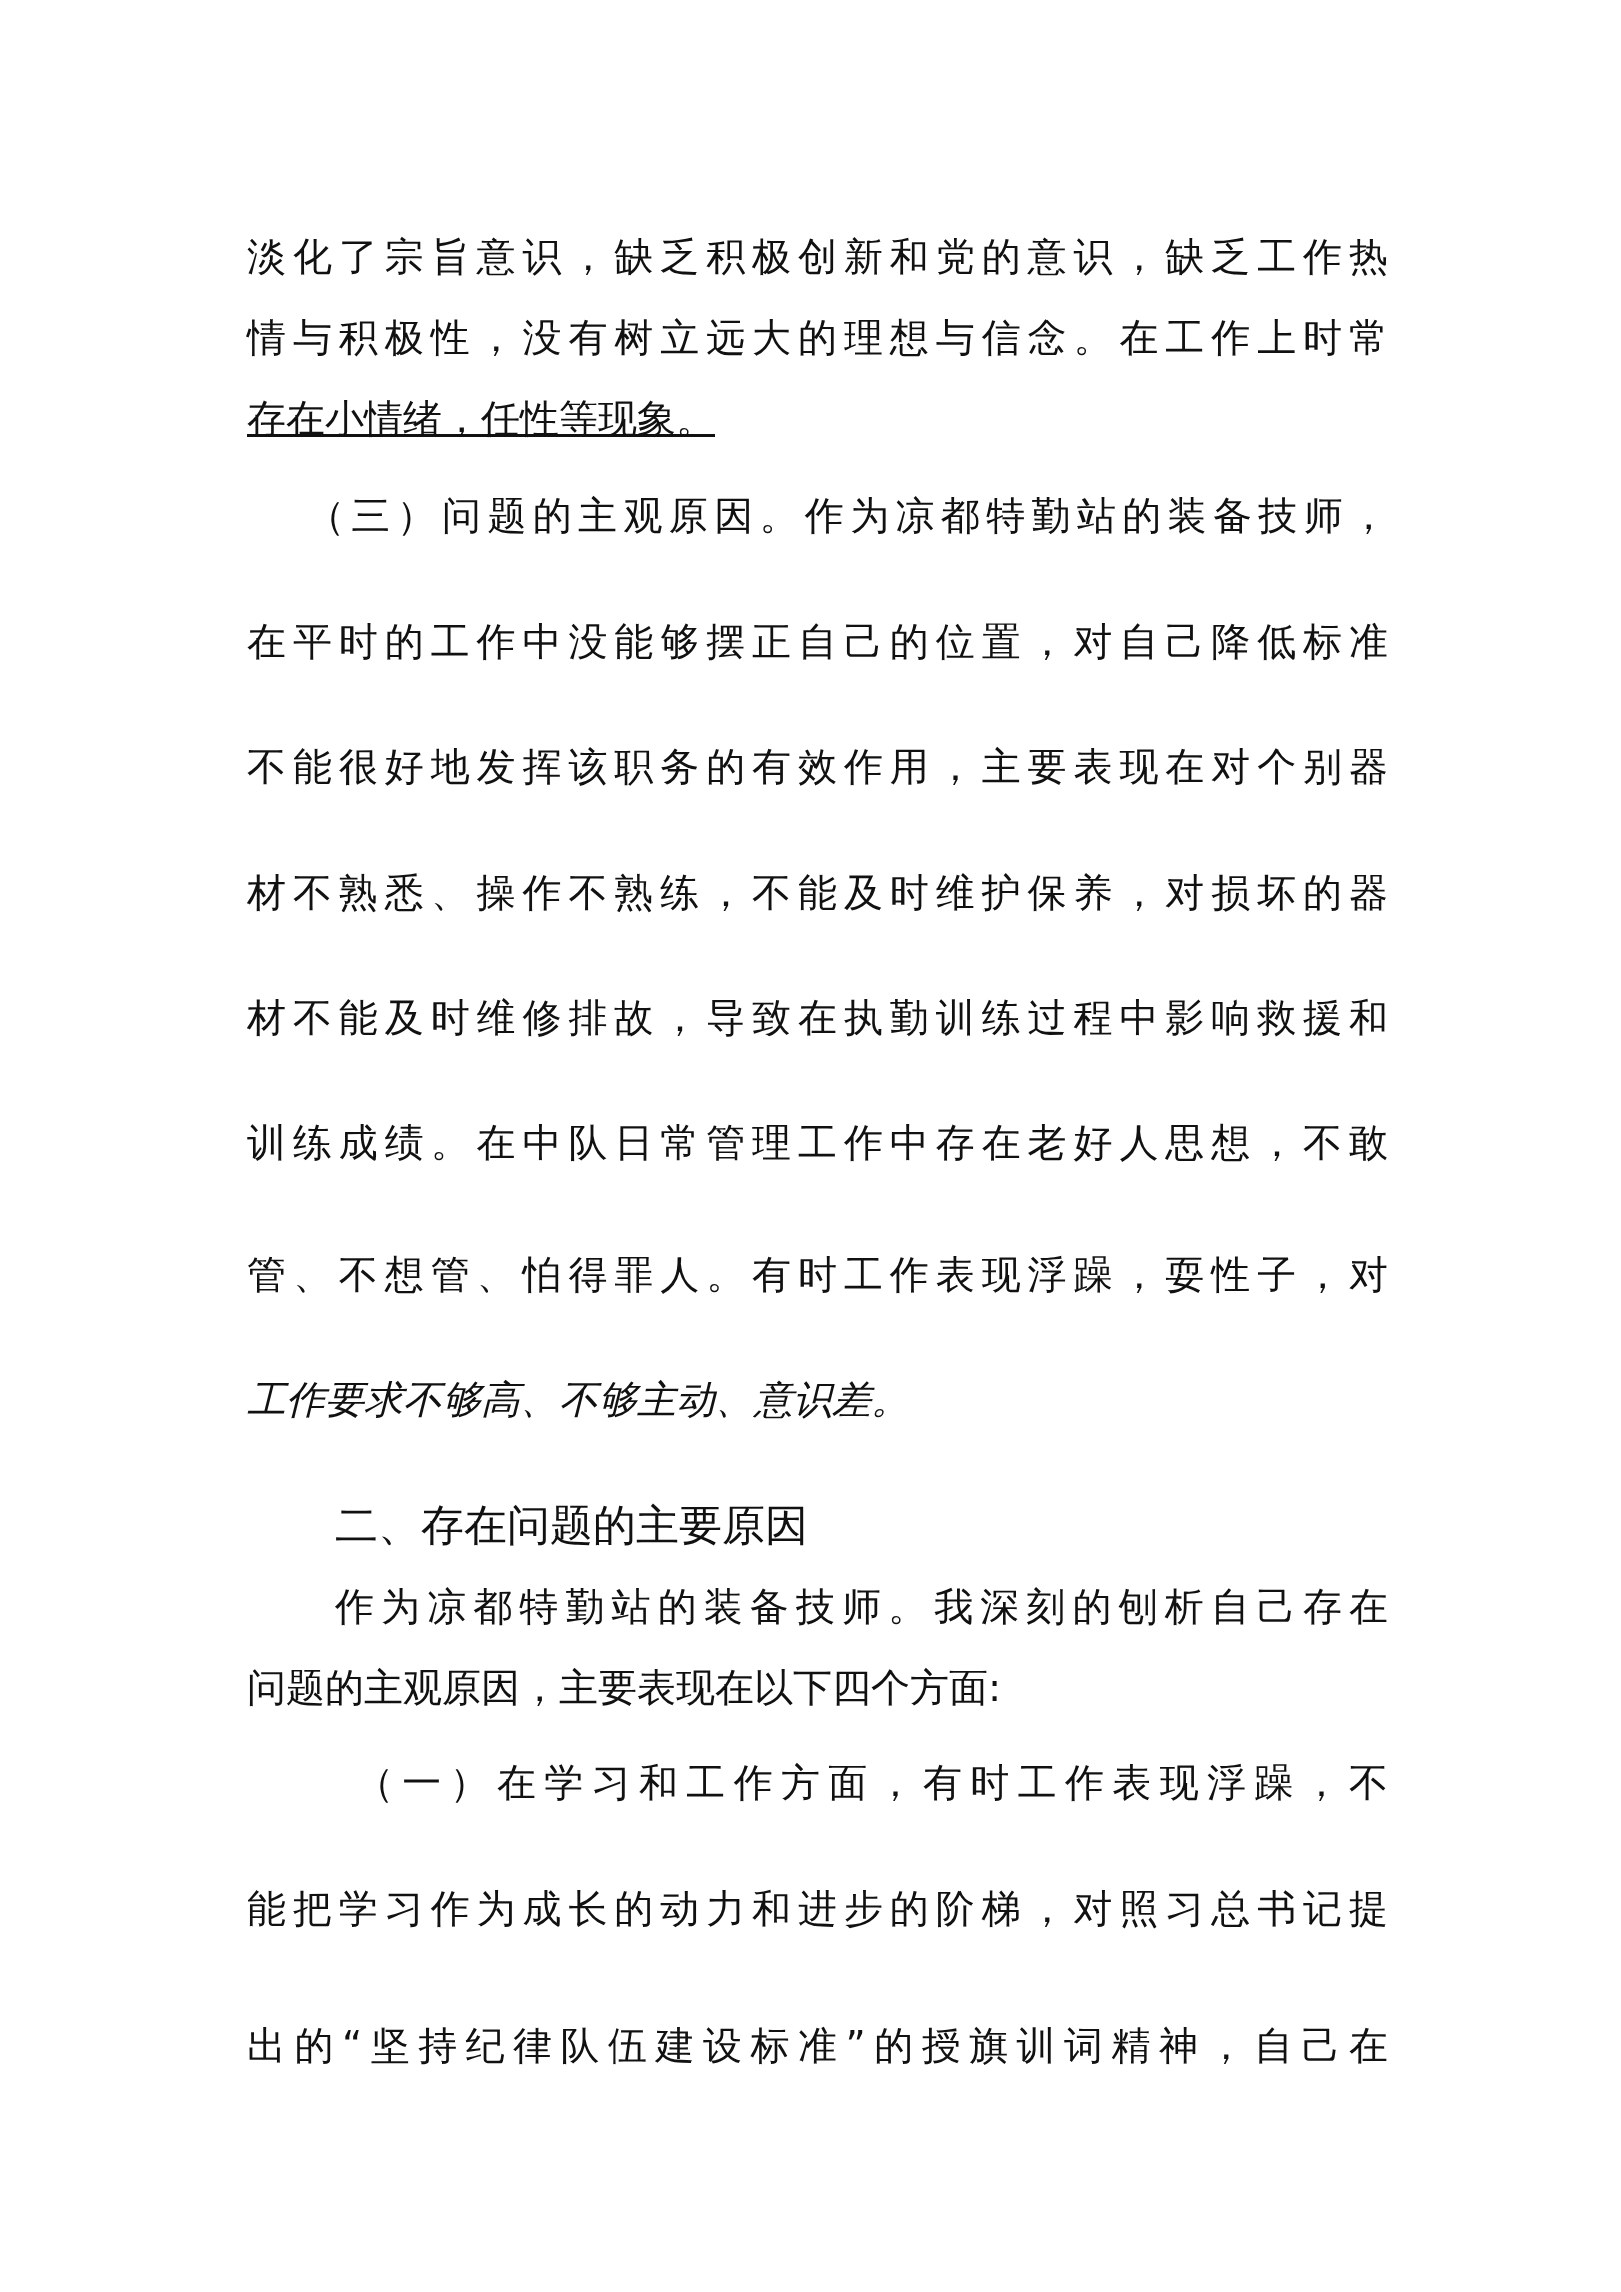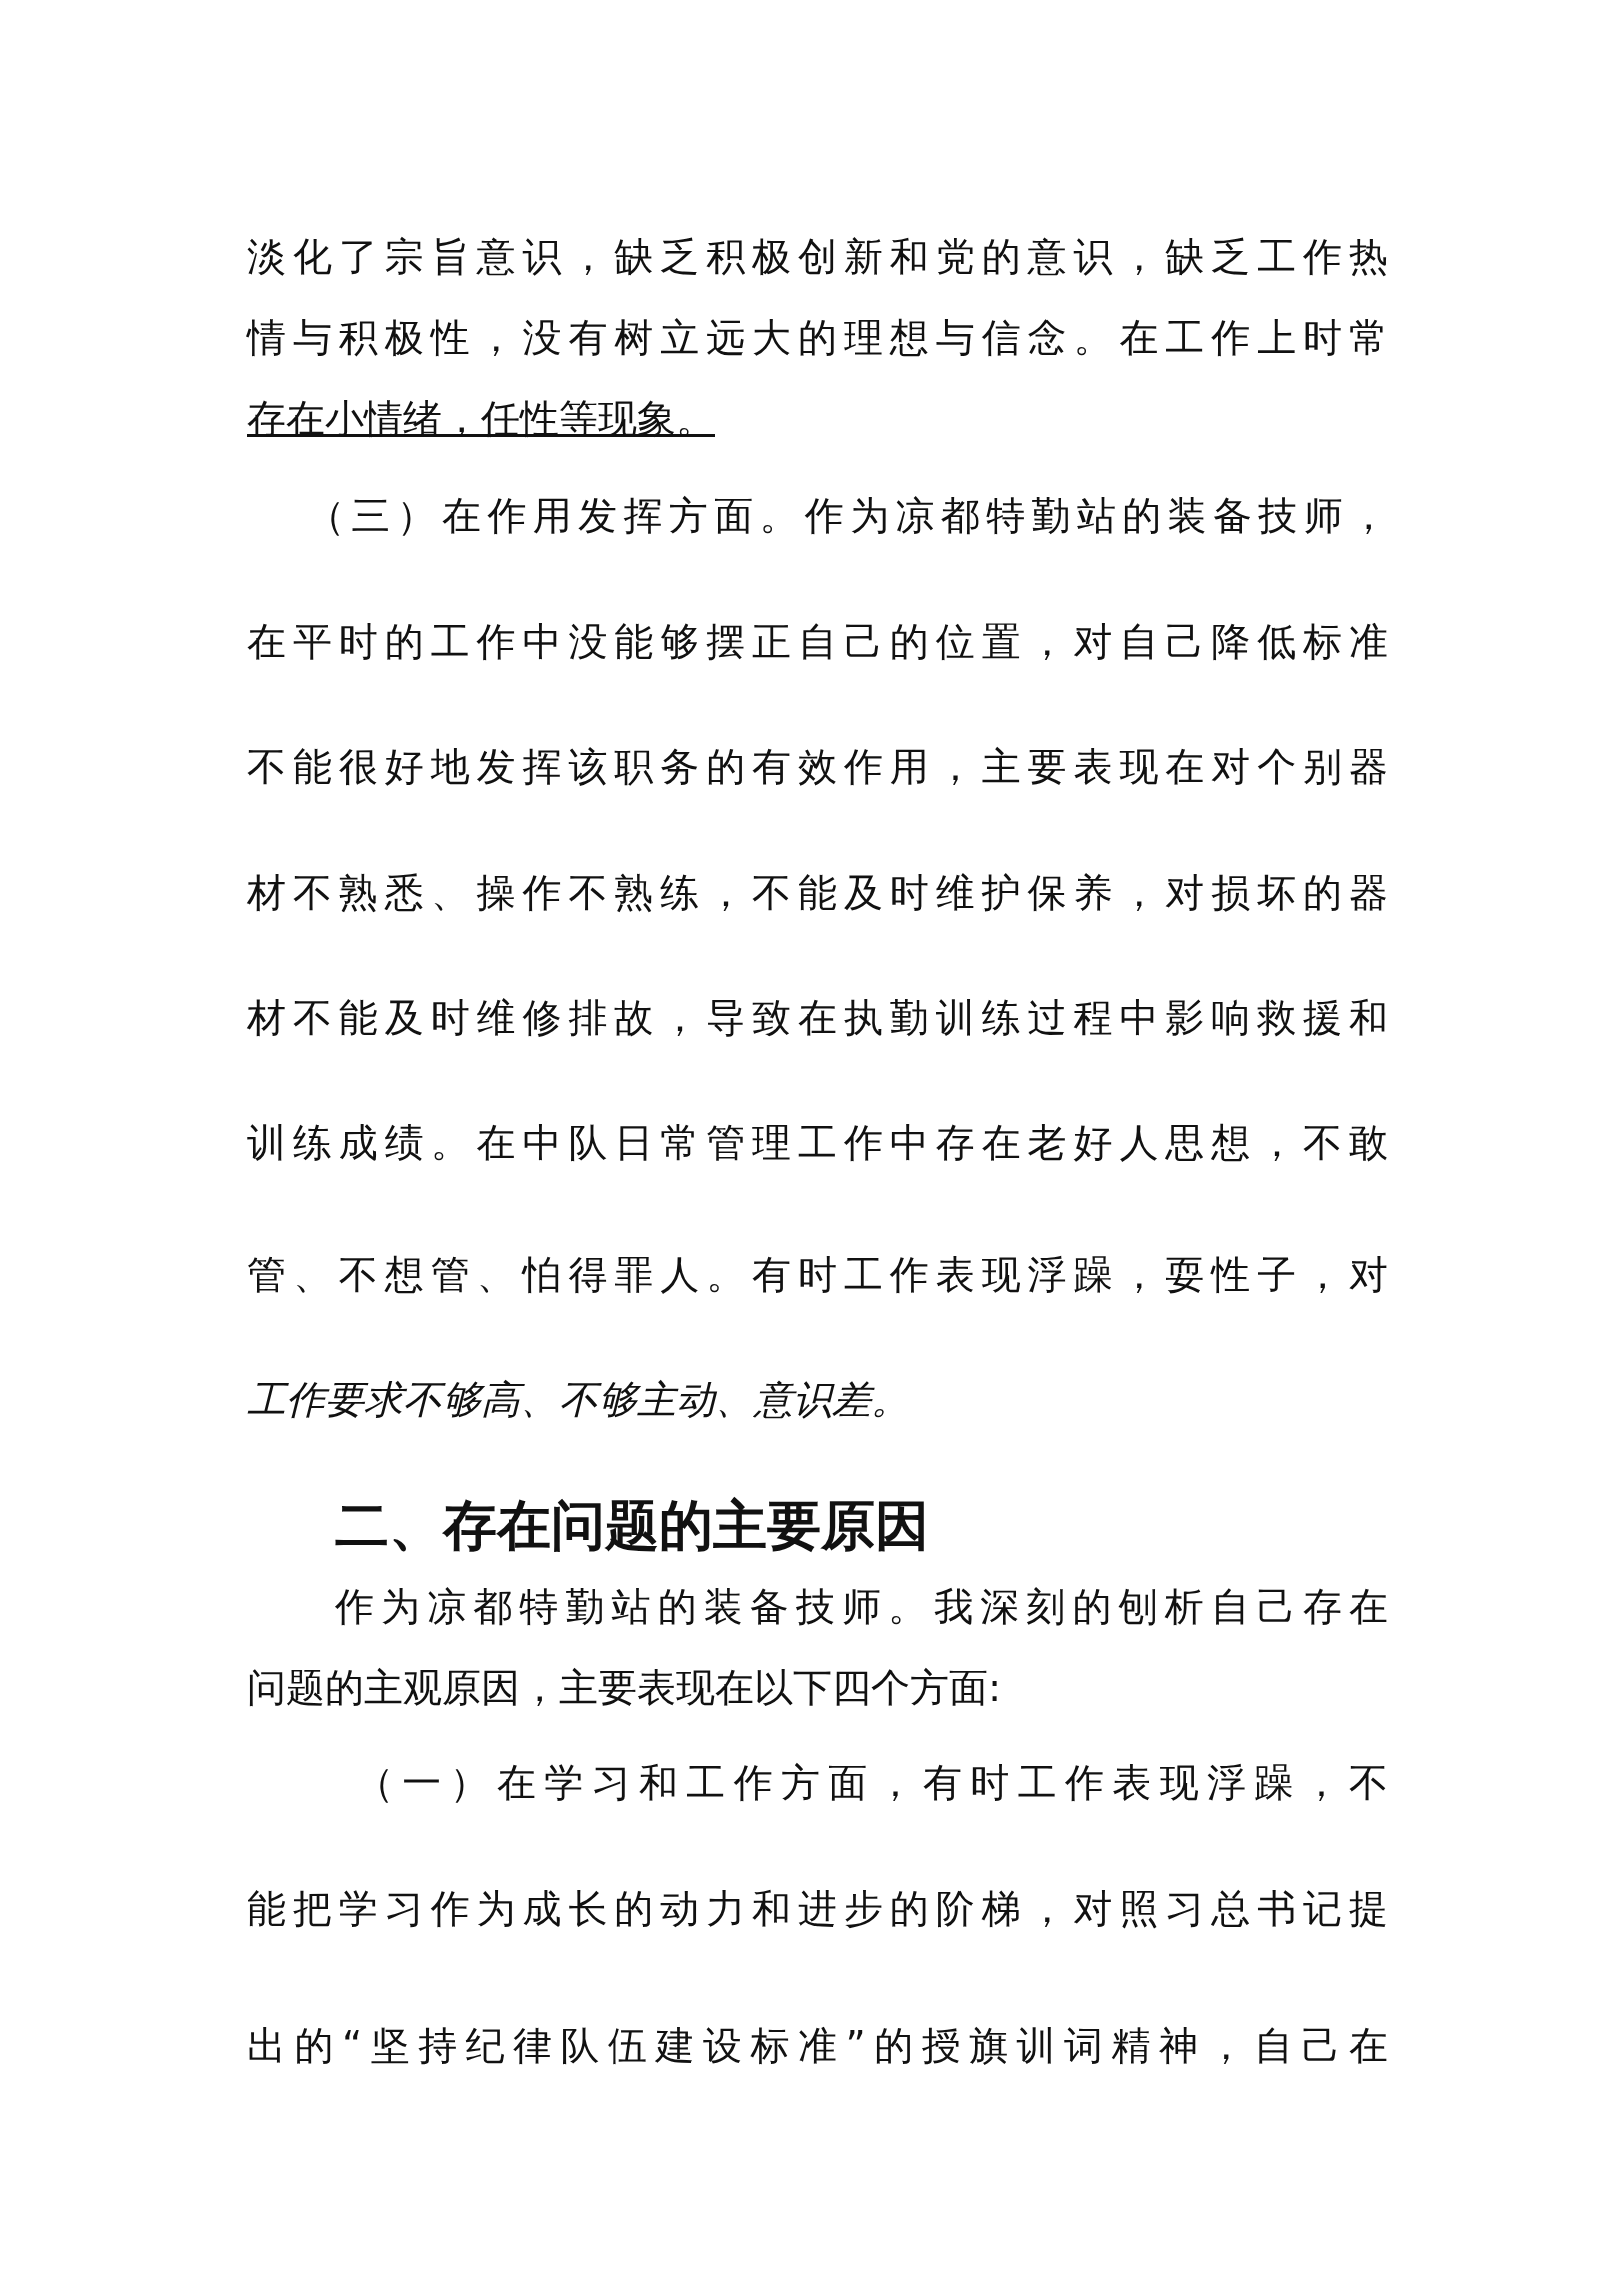--- a/index.html
+++ b/index.html
@@ -1,30 +1,30 @@
 <!DOCTYPE html>
 <html><head>
 <meta charset="utf-8">
 <style>
   html, body { margin:0; padding:0; background:#ffffff; }
   body { width:1621px; height:2293px; position:relative; overflow:hidden;
          font-family: "DejaVu Sans", "Liberation Sans", sans-serif; color:#111; }
   .line { position:absolute; left:247px; width:1141px; font-size:39px; line-height:59px;
           white-space:nowrap; text-align:justify; text-align-last:justify; }
   .line.last { text-align-last:left; }
-  .heading { font-size:54px;font-weight:bold; }
+  .heading { font-size:43px; }
 </style>
 </head>
 <body>
 
 <div id="page">
     <div class="line" style="top: 227px; left: 247px; width: 1141px;">淡化了宗旨意识，缺乏积极创新和党的意识，缺乏工作热</div>
     <div class="line" style="top: 308px; left: 247px; width: 1141px;">情与积极性，没有树立远大的理想与信念。在工作上时常</div>
     <div class="line last" style="top: 389px; left: 247px; width: 1141px; text-decoration: underline;">存在小情绪，任性等现象。</div>
-    <div class="line" style="top: 486px; left: 306px; width: 1082px;">（三）在作用发挥方面。作为凉都特勤站的装备技师，</div>
+    <div class="line" style="top: 486px; left: 306px; width: 1082px;">（三）问题的主观原因。作为凉都特勤站的装备技师，</div>
     <div class="line" style="top: 612px; left: 247px; width: 1141px;">在平时的工作中没能够摆正自己的位置，对自己降低标准</div>
     <div class="line" style="top: 737px; left: 247px; width: 1141px;">不能很好地发挥该职务的有效作用，主要表现在对个别器</div>
     <div class="line" style="top: 863px; left: 247px; width: 1141px;">材不熟悉、操作不熟练，不能及时维护保养，对损坏的器</div>
     <div class="line" style="top: 988px; left: 247px; width: 1141px;">材不能及时维修排故，导致在执勤训练过程中影响救援和</div>
     <div class="line" style="top: 1113px; left: 247px; width: 1141px;">训练成绩。在中队日常管理工作中存在老好人思想，不敢</div>
     <div class="line" style="top: 1245px; left: 247px; width: 1141px;">管、不想管、怕得罪人。有时工作表现浮躁，耍性子，对</div>
     <div class="line last" style="top: 1370px; left: 247px; width: 1141px; font-style: italic;">工作要求不够高、不够主动、意识差。</div>
     <div class="line last heading" style="top: 1496px; left: 335px; width: 1053px;">二、存在问题的主要原因</div>
     <div class="line" style="top: 1577px; left: 335px; width: 1053px;">作为凉都特勤站的装备技师。我深刻的刨析自己存在</div>
     <div class="line last" style="top: 1658px; left: 247px; width: 1141px;">问题的主观原因，主要表现在以下四个方面:</div>

